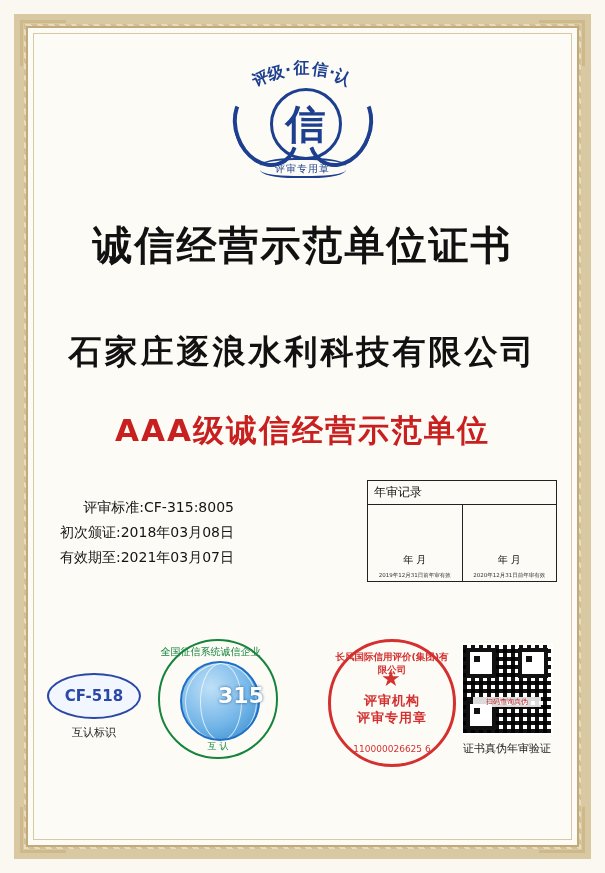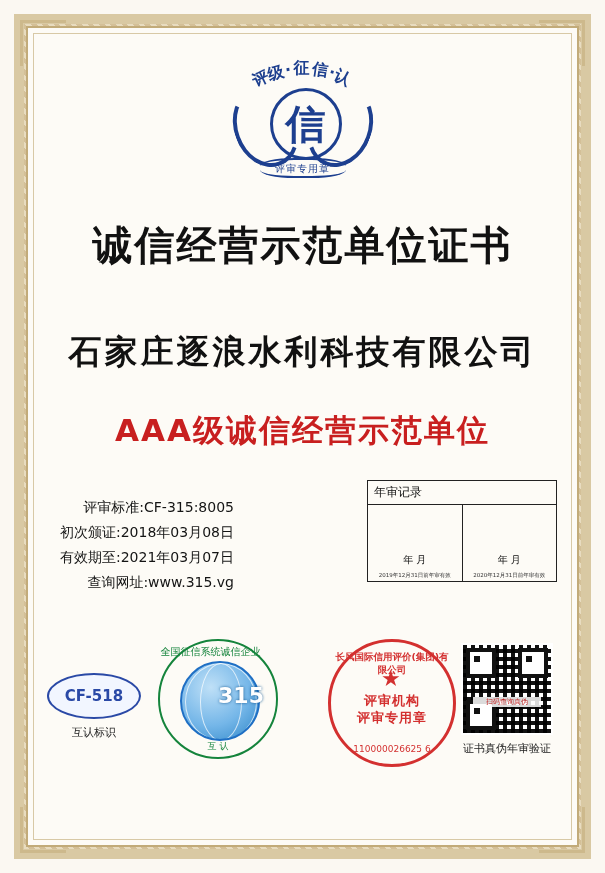--- a/index.html
+++ b/index.html
@@ -483,21 +483,20 @@
     </div>
 
     <div class="main-title">诚信经营示范单位证书</div>
     <div class="company">石家庄逐浪水利科技有限公司</div>
     <div class="grade">AAA级诚信经营示范单位</div>
 
     <div class="details">
       <div>评审标准:CF-315:8005</div>
       <div>初次颁证:2018年03月08日</div>
       <div>有效期至:2021年03月07日</div>
-      <div>查询网址:www.315.vg</div>
     </div>
 
     <div class="annual">
       <div class="annual-head">年审记录</div>
       <div class="annual-body">
         <div class="annual-cell">
           <div class="cell-ym">年  月</div>
           <div class="cell-note">2019年12月31日前年审有效</div>
         </div>
         <div class="annual-cell">

